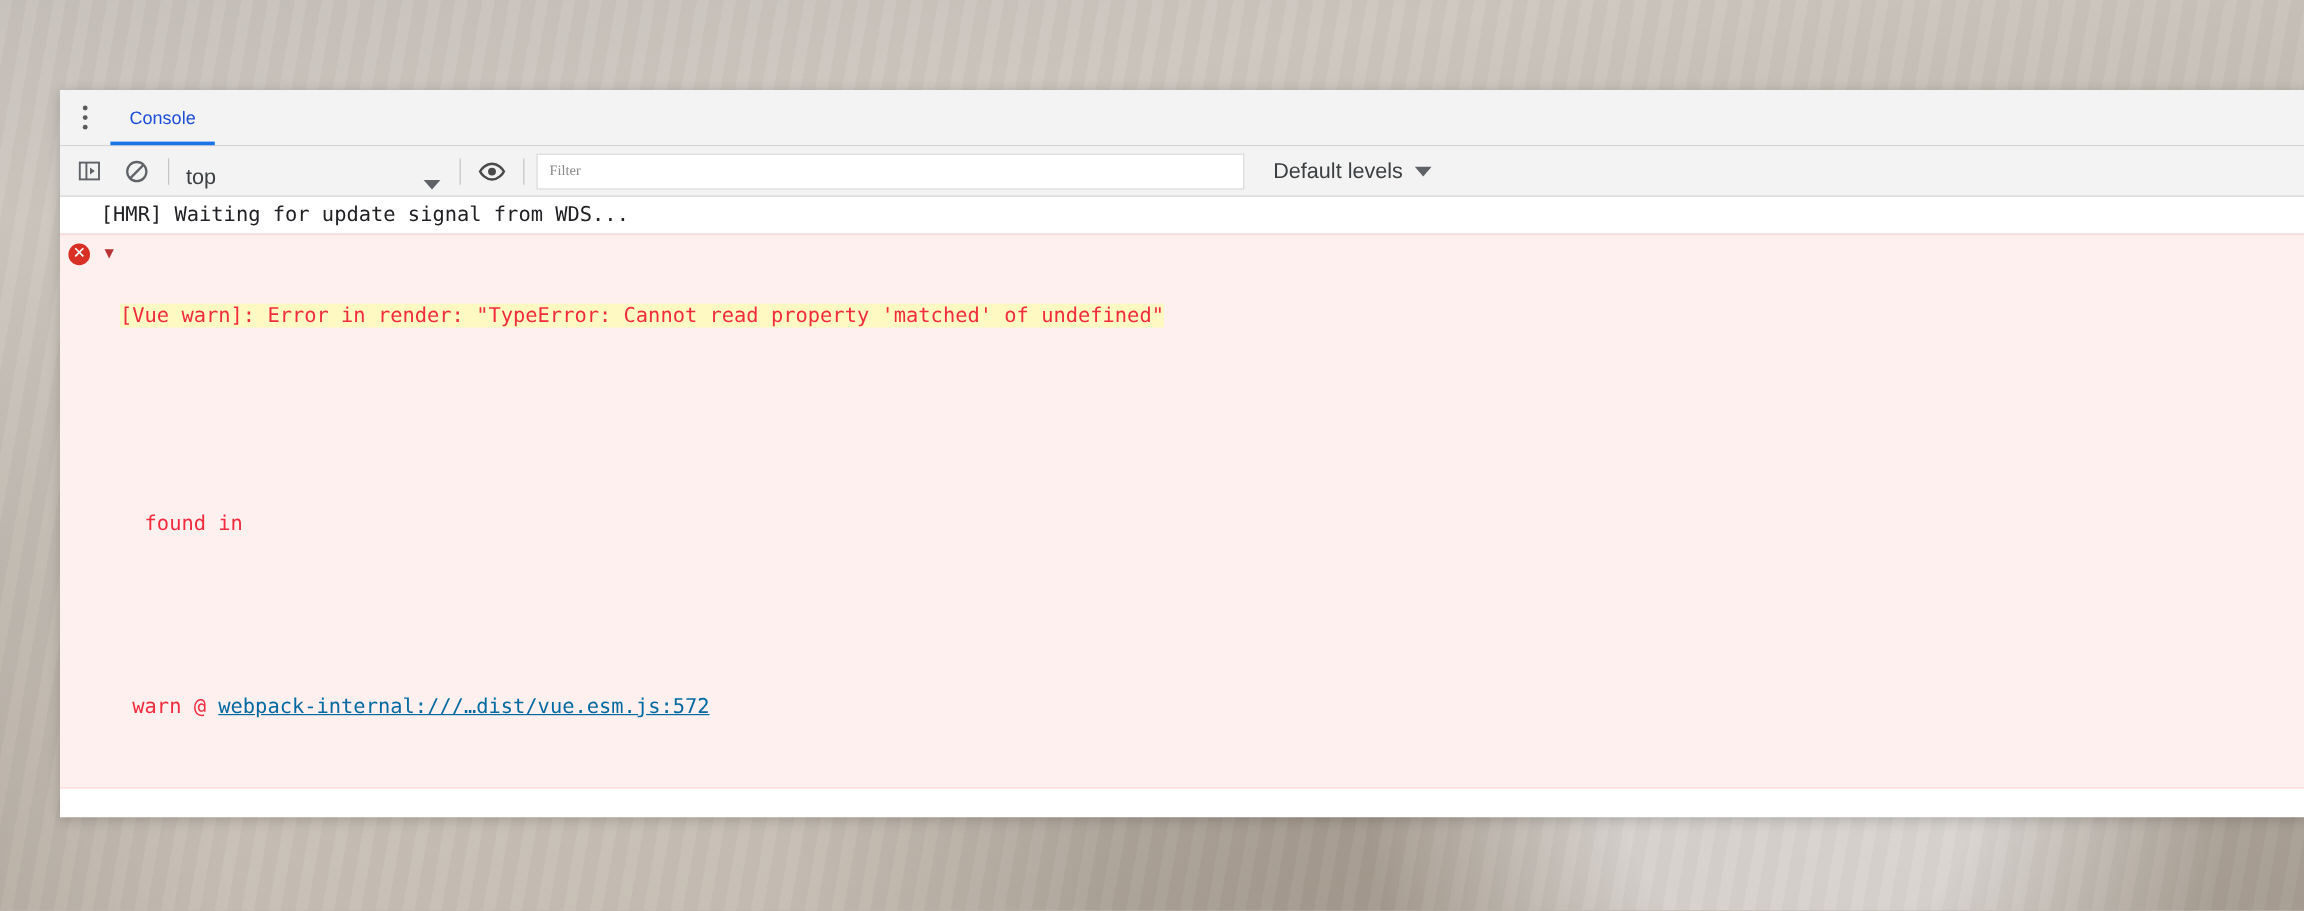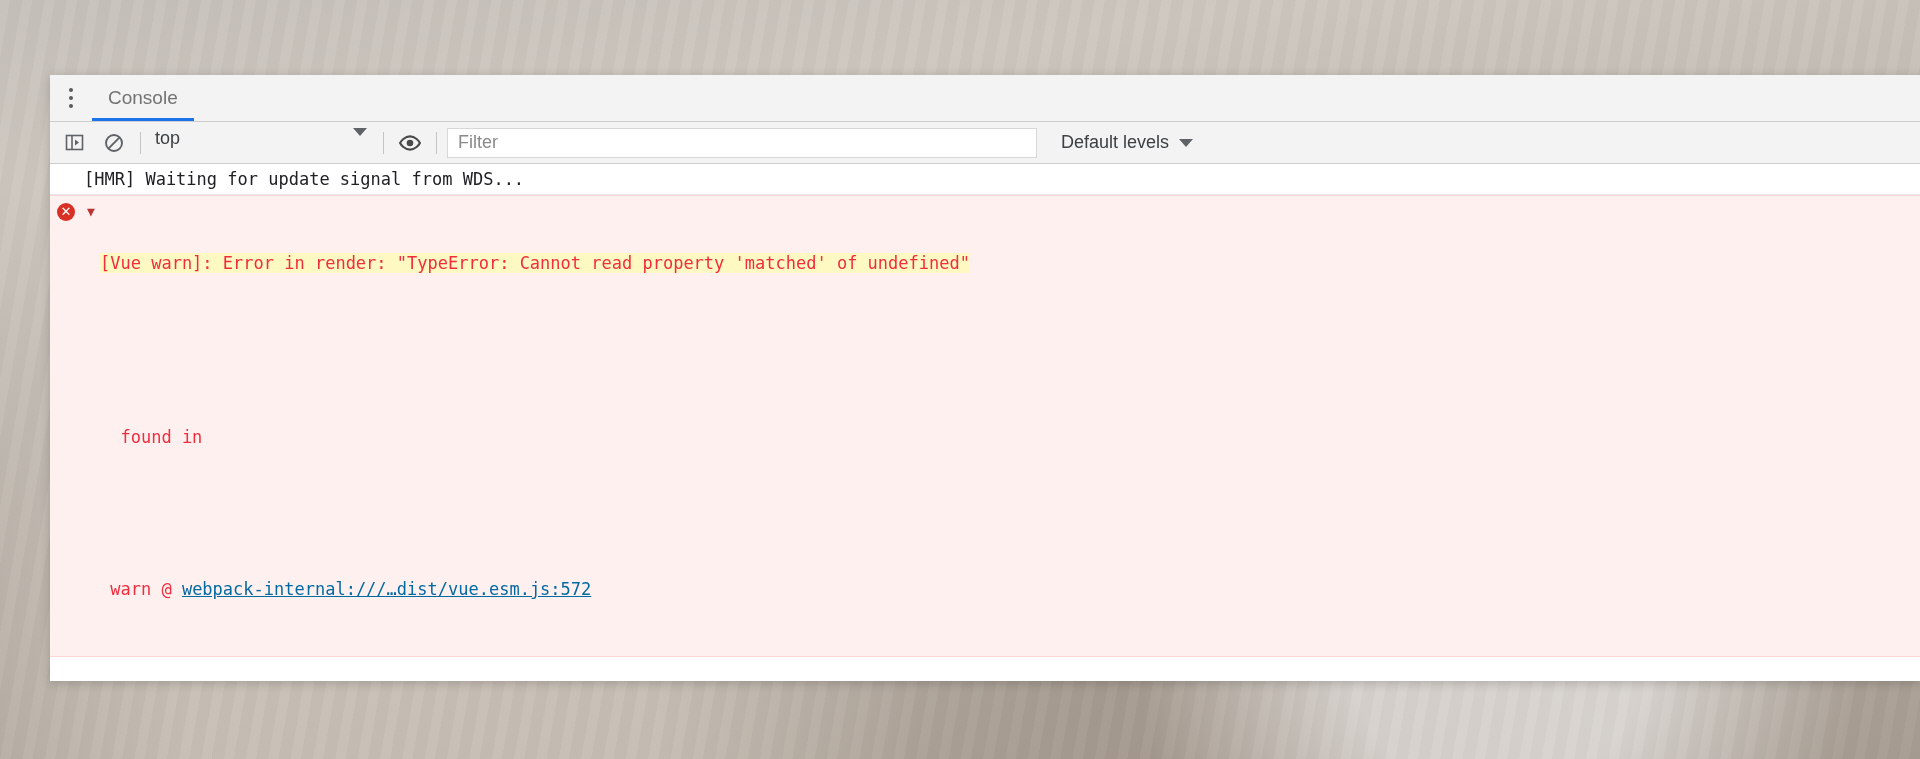--- a/index.html
+++ b/index.html
@@ -72,22 +72,22 @@
     display: block;
     width: 4px;
     height: 4px;
     border-radius: 50%;
     background: #5a5a5a;
   }
   .tab {
     display: flex;
     align-items: center;
     padding: 0 16px;
-    font-size: 19px;
-    color: #737373;
+    font-size: 15px;
+    color: #1d4ed8;
     position: relative;
     cursor: pointer;
   }
   .tab.active::after {
     content: "";
     position: absolute;
     left: 0; right: 0; bottom: 0;
     height: 3px;
     background: #1a73e8;
   }
@@ -114,21 +114,21 @@
   }
   .sep {
     width: 1px;
     height: 22px;
     background: #c4c4c4;
     margin: 0 6px;
     flex: 0 0 auto;
   }
   .ctx-select {
     display: flex;
-    align-items: flex-start;
+    align-items: flex-end;
     min-width: 222px;
     height: 30px;
     font-size: 18px;
     color: #3c4043;
     padding-left: 8px;
     cursor: pointer;
     flex: 0 0 auto;
   }
   .ctx-select .ctx-label { flex: 1; }
   .caret {
@@ -141,24 +141,25 @@
   .filter-input {
     flex: 0 0 auto;
     width: 590px;
     height: 30px;
     background: #ffffff;
     border: 1px solid #d7d7d7;
     box-sizing: border-box;
     display: flex;
     align-items: center;
     padding: 0 10px;
-    font-size: 18px;
+    font-size: 12px;
     color: #8a8a8a;
     margin-left: 4px;
     cursor: text;
+    font-family: Liberation Serif, serif;
   }
   .levels {
     display: flex;
     align-items: center;
     gap: 10px;
     margin-left: 24px;
     font-size: 18px;
     color: #3c4043;
     cursor: pointer;
     flex: 0 0 auto;

